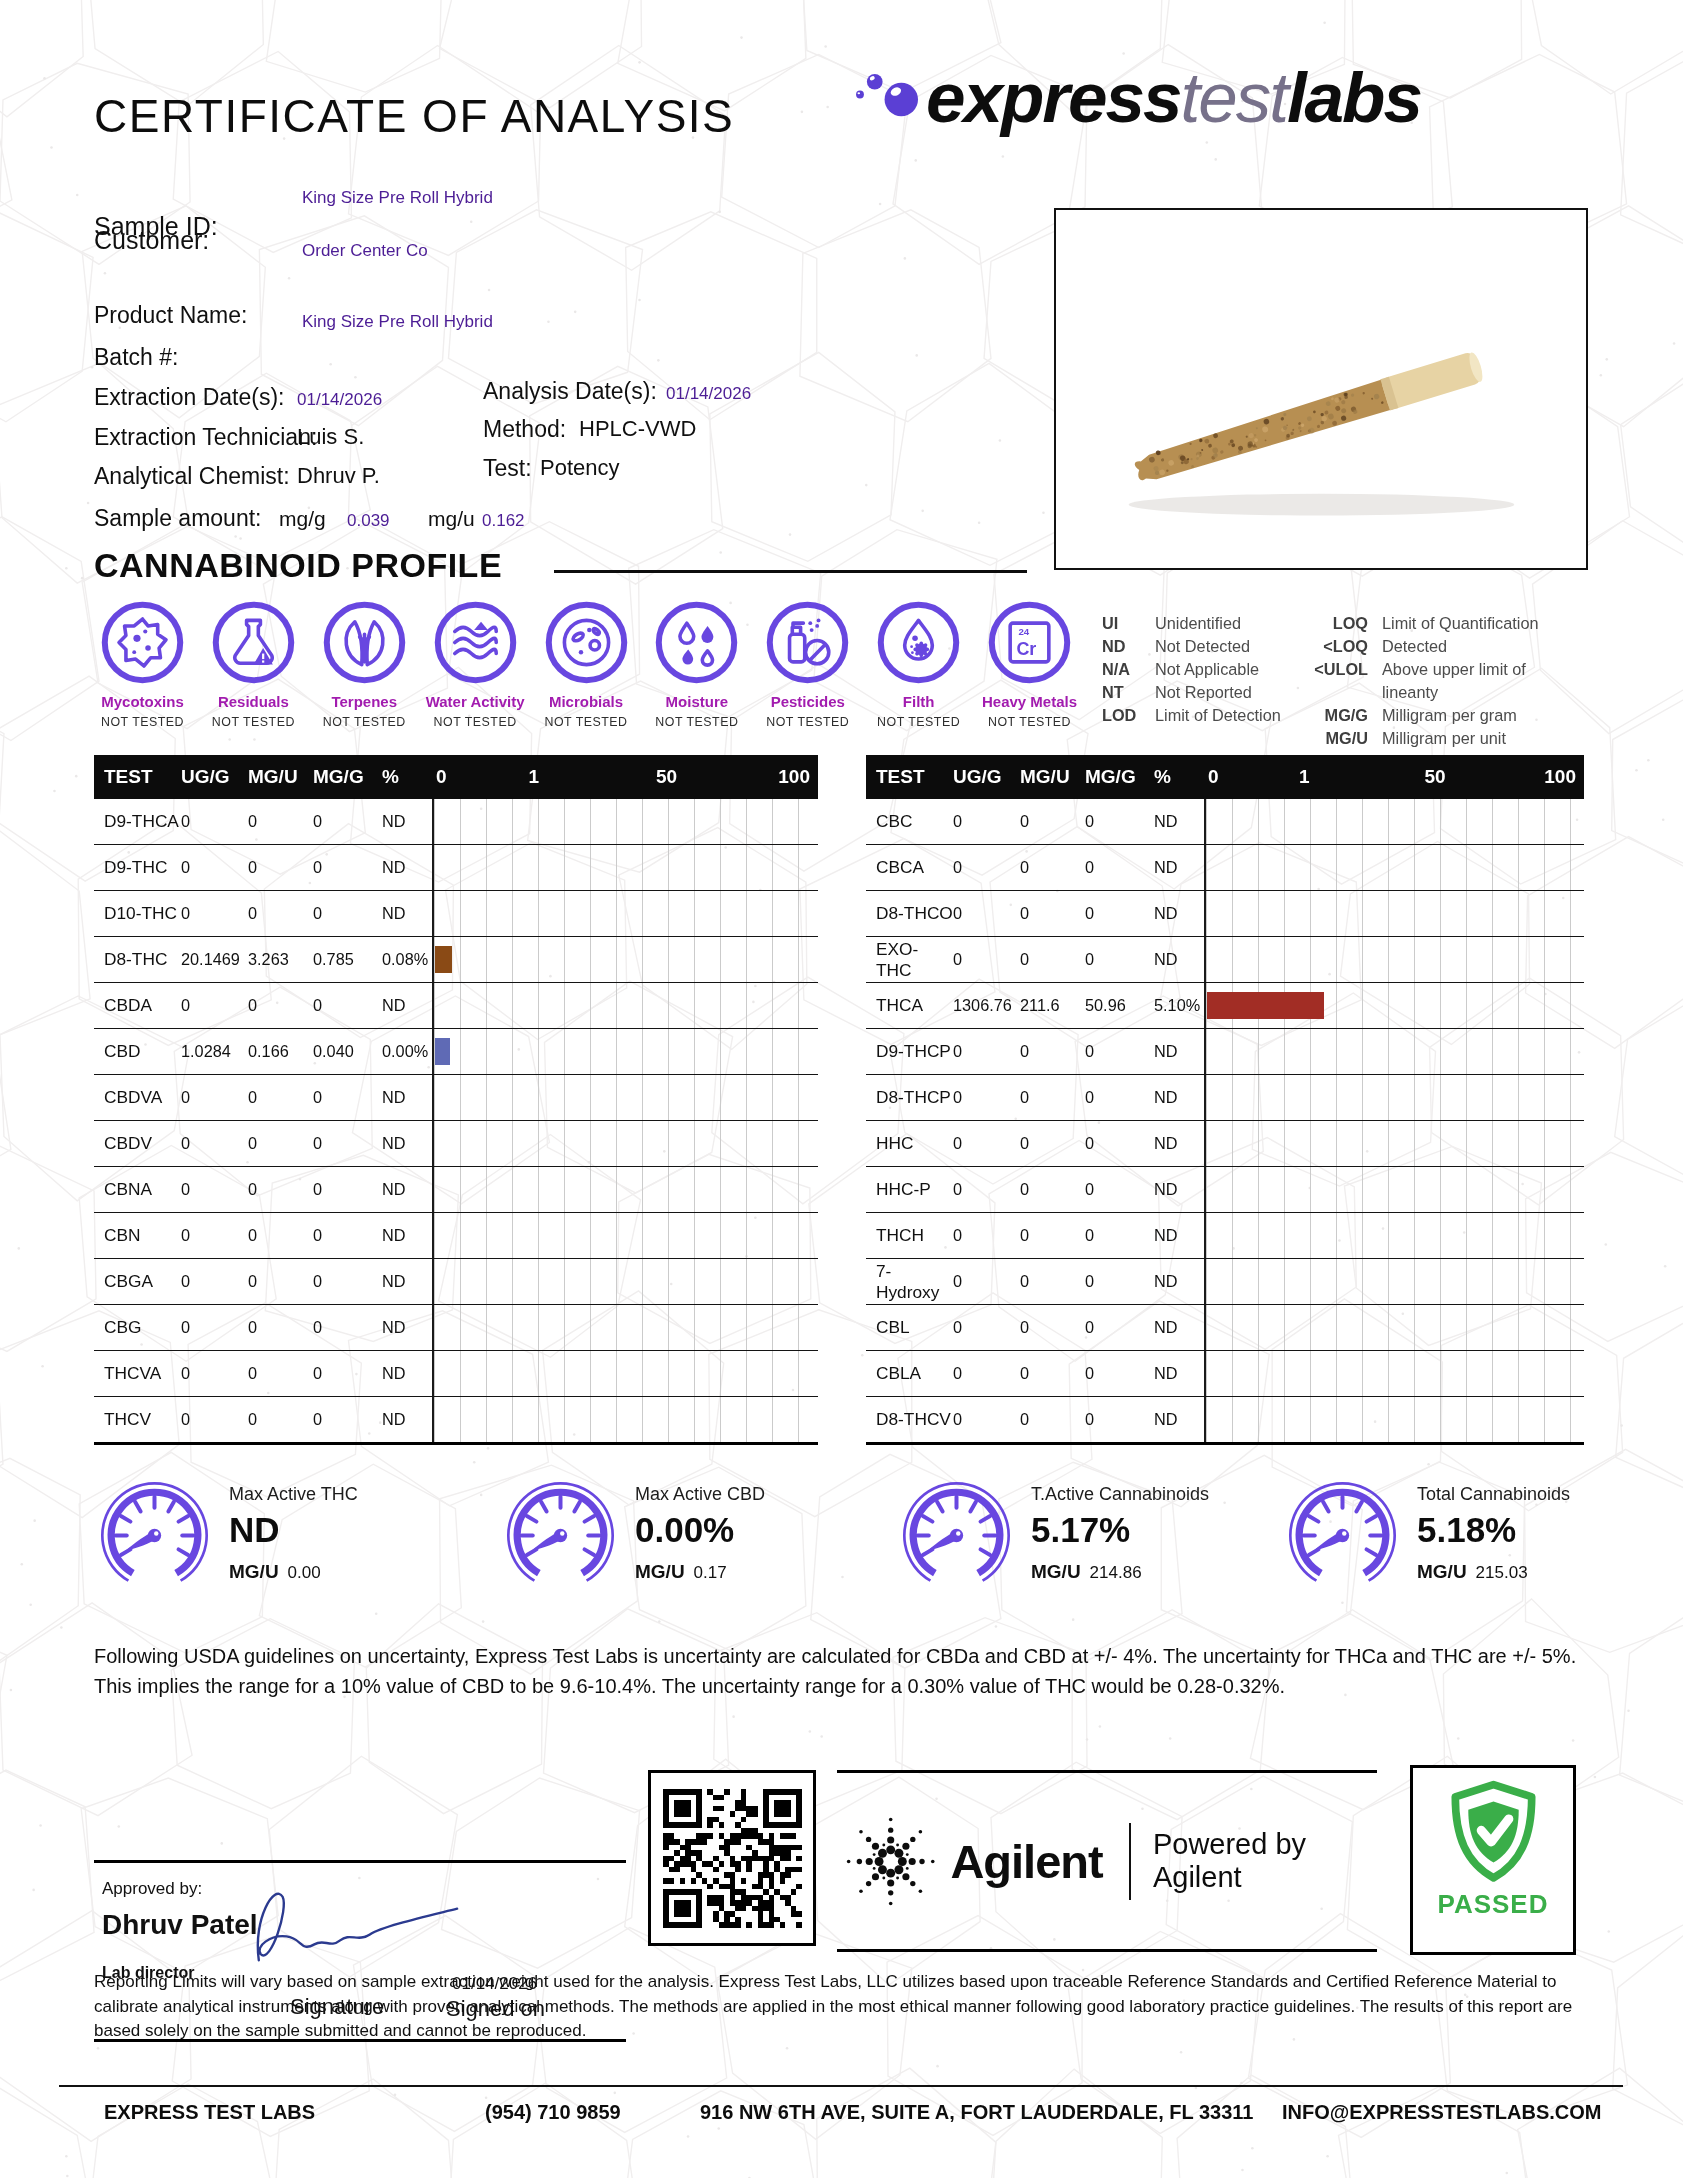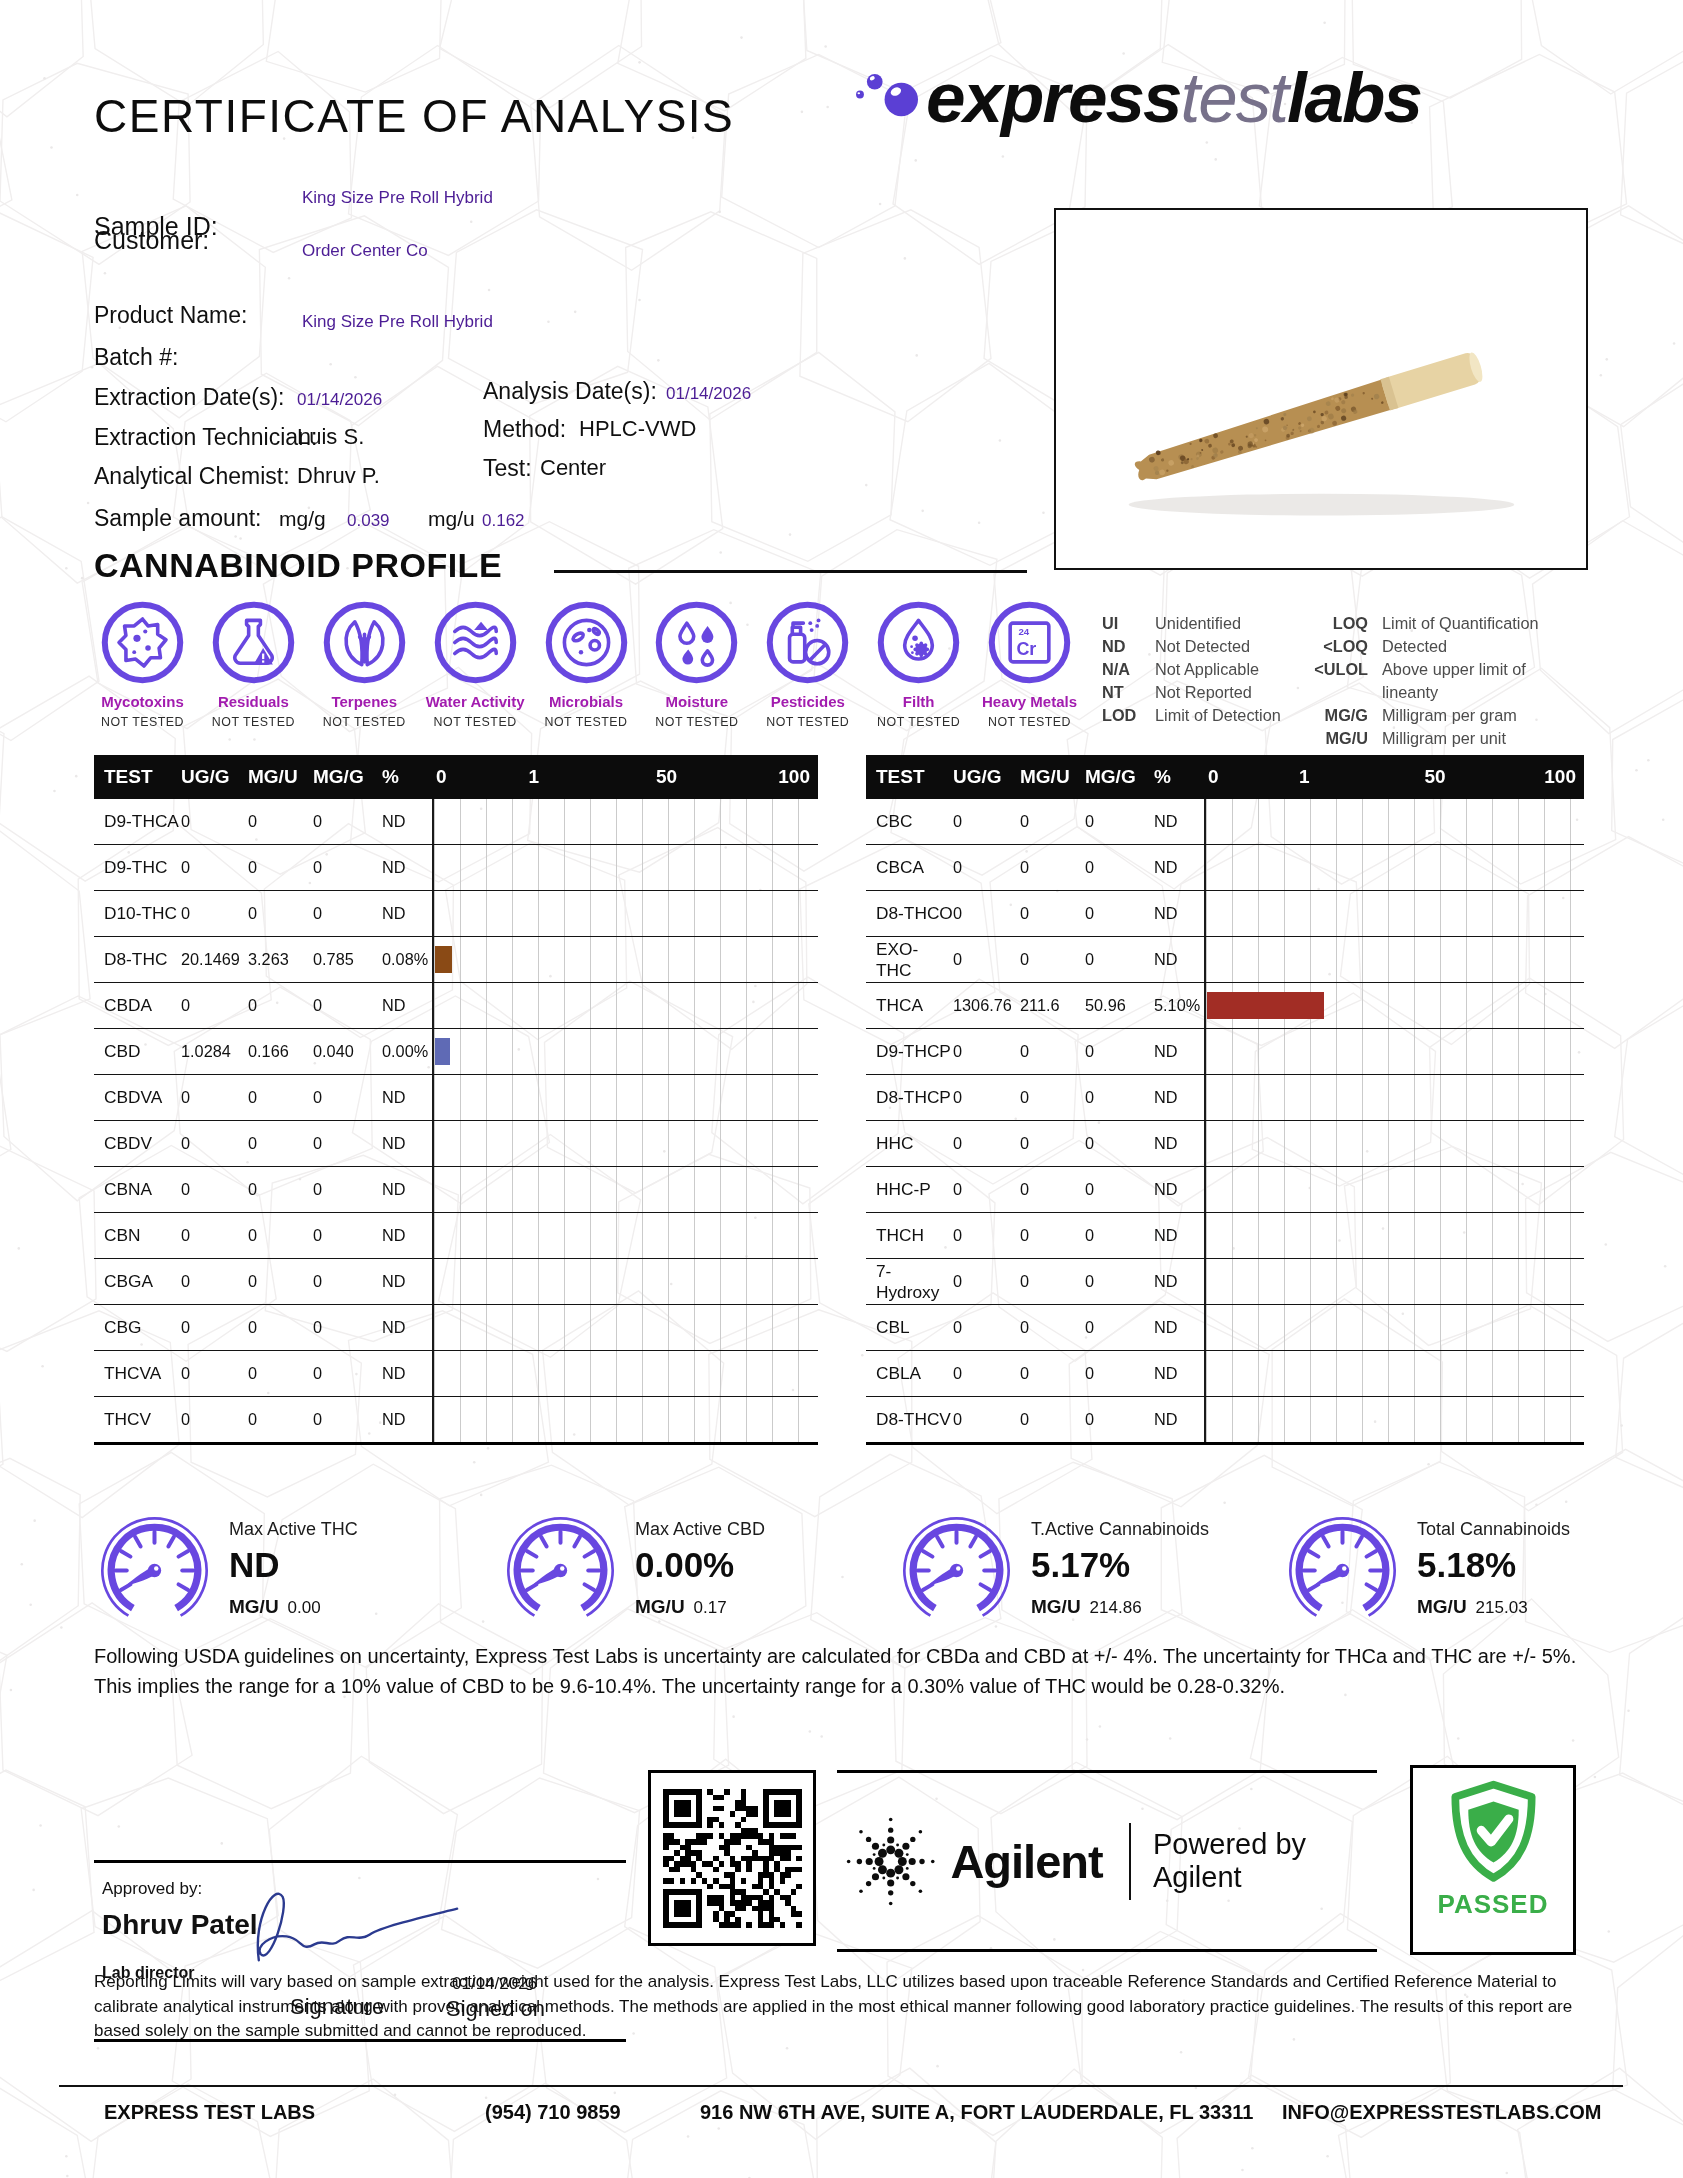--- a/index.html
+++ b/index.html
@@ -80,21 +80,21 @@
   .c-mgu{flex:0 0 65px;font-size:16.3px;}
   .c-mgg{flex:0 0 69px;font-size:16.3px;}
   .c-pct{flex:0 0 50px;font-size:16.3px;}
   .c-chart{flex:1 1 auto;height:100%;border-left:2px solid #1a1a1a;position:relative;
            background:repeating-linear-gradient(to right,#cbcbcb 0 1px,transparent 1px 26px);}
   .thead .c-chart{border-left:none;background:none;}
   .bar{position:absolute;left:1px;top:9px;height:27px;}
   .tick{position:absolute;top:0;height:44px;line-height:44px;font-weight:bold;font-size:19px;color:#fff;}
 
   
-  .gauge{top:1480px;display:flex;align-items:flex-start;margin-top:35px;}
+  .gauge{top:1480px;display:flex;align-items:flex-start;}
   #gauge-0{left:94px;}  #gauge-1{left:500px;}  #gauge-2{left:896px;}  #gauge-3{left:1282px;}
   .gtext{margin-left:14px;margin-top:4px;}
   .glabel{font-size:18px;color:#1c1c1c;}
   .gvalue{font-size:35px;font-weight:bold;color:#0d0d0d;margin-top:5px;}
   .gunit{margin-top:11px;font-size:17px;}
   .gunit b{font-size:19px;margin-right:9px;}
 
   
   #uncertainty-note{left:94px;top:1641px;width:1500px;font-size:20px;line-height:1.5;color:#0f0f0f;}
 
@@ -593,21 +593,21 @@
   <div id="val-extraction-dates" class="ival">01/14/2026</div>
   <div id="lbl-analysis-dates" class="ilabel">Analysis Date(s):</div>
   <div id="val-analysis-dates" class="ival">01/14/2026</div>
   <div id="lbl-ext-tech" class="ilabel">Extraction Technician:</div>
   <div id="val-ext-tech" class="ival-lg">Luis S.</div>
   <div id="lbl-method" class="ilabel">Method:</div>
   <div id="val-method" class="ival-lg">HPLC-VWD</div>
   <div id="lbl-chemist" class="ilabel">Analytical Chemist:</div>
   <div id="val-chemist" class="ival-lg">Dhruv P.</div>
   <div id="lbl-test" class="ilabel">Test:</div>
-  <div id="val-test" class="ival-lg">Center</div>
+  <div id="val-test" class="ival-lg">Potency</div>
   <div id="lbl-sample-amount" class="ilabel">Sample amount:</div>
   <div id="lbl-mgg" class="ilabel">mg/g</div>
   <div id="val-mgg" class="ival">0.039</div>
   <div id="lbl-mgu" class="ilabel">mg/u</div>
   <div id="val-mgu" class="ival">0.162</div>
 
   <div id="photo-box">
     <svg width="526" height="354" viewBox="0 0 531 358">
       <ellipse cx="268" cy="298" rx="195" ry="11" fill="rgba(60,40,20,0.10)"></ellipse>
       <g transform="translate(72,252) rotate(-17)">

